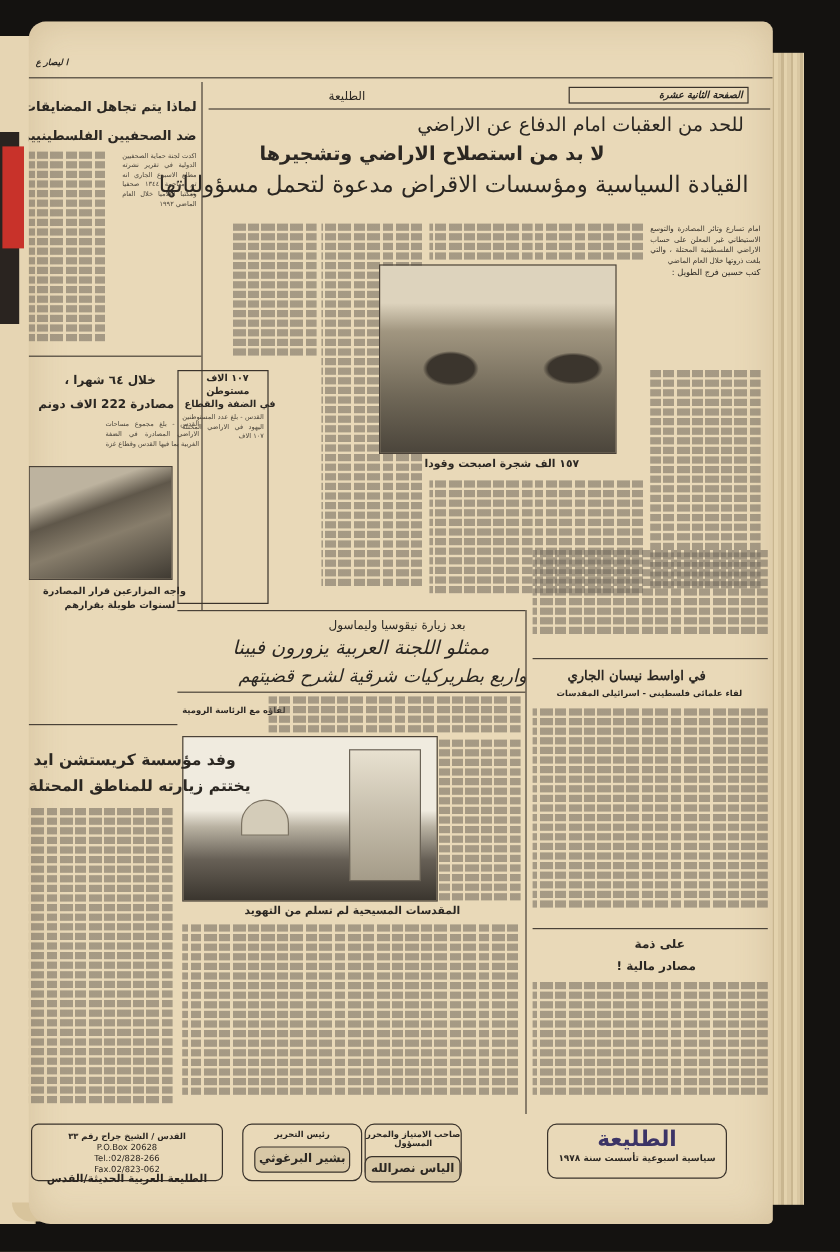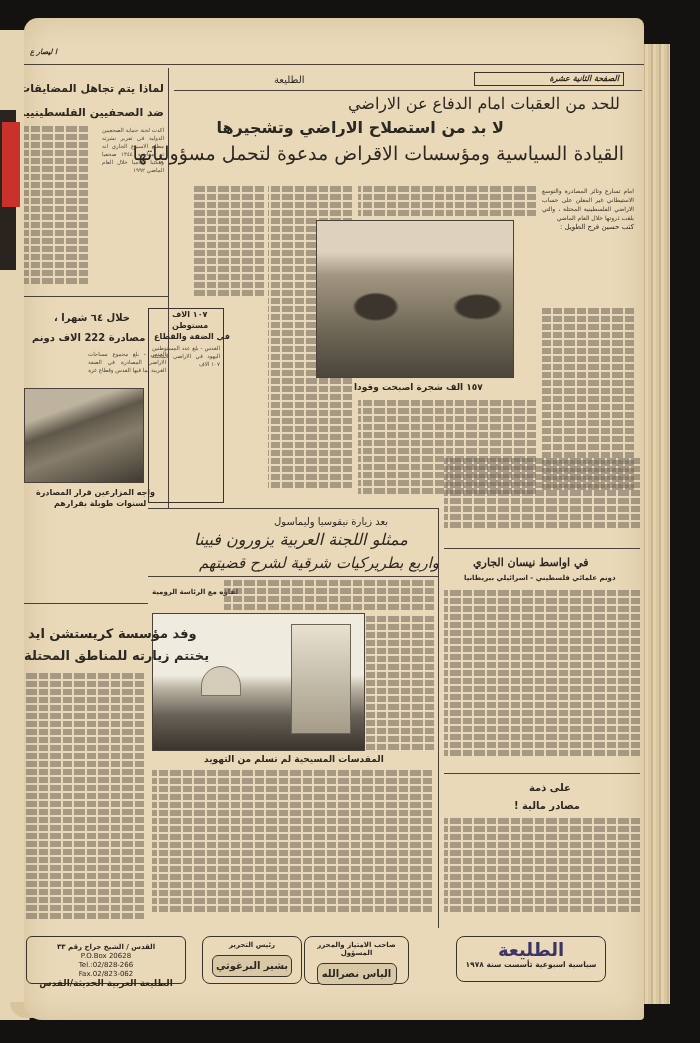--- a/index.html
+++ b/index.html
@@ -348,21 +348,21 @@
       <span></span>
       <span></span>
       <span></span>
       <span></span>
       <span></span>
       <span></span>
       <span></span>
   </div>
   <div class="rule" style="left:420px; top:530px; width:196px; height:1px;"></div>
   <div class="section-head ink" style="left:449px; top:538px; font-size:11px; font-family:'DejaVu Serif', serif;">في اواسط نيسان الجاري</div>
-  <div class="section-head ink" style="left:440px; top:556px; font-size:7px;">دونم علمائي فلسطيني - اسرائيلي ببريطانيا</div>
+  <div class="section-head ink" style="left:440px; top:556px; font-size:7px;">لقاء علمائي فلسطيني - اسرائيلي المقدسات</div>
   <div class="abs col-text" style="left:420px; top:572px; width:196px;">
     <span></span>
       <span></span>
       <span></span>
       <span></span>
       <span></span>
       <span></span>
       <span></span>
       <span></span>
       <span></span>
@@ -403,21 +403,21 @@
     <div>P.O.Box 20628</div>
     <div>Tel.:02/828-266</div>
     <div>Fax.02/823-062</div>
     <div class="org">الطليعة العربية الحديثة/القدس</div>
   </div>
 
   <div class="credit-box" style="left:178px; top:918px; width:100px; height:48px;">
     <div class="label ink">رئيس التحرير</div>
     <div class="name ink">بشير البرغوثي</div>
   </div>
-  <div class="credit-box" style="left:280px; top:918px; width:105px; height:48px;">
+  <div class="credit-box" style="left:280px; top:918px; width:81px; height:48px;">
     <div class="label ink">صاحب الامتياز والمحرر المسؤول</div>
     <div class="name ink">الياس نصرالله</div>
   </div>
 
   <div class="brand-box" style="left:432px; top:918px; width:150px; height:46px;">
     <div class="brand">الطليعة</div>
     <div class="tag ink">سياسية اسبوعية تأسست سنة ١٩٧٨</div>
   </div>
 
 </div>

